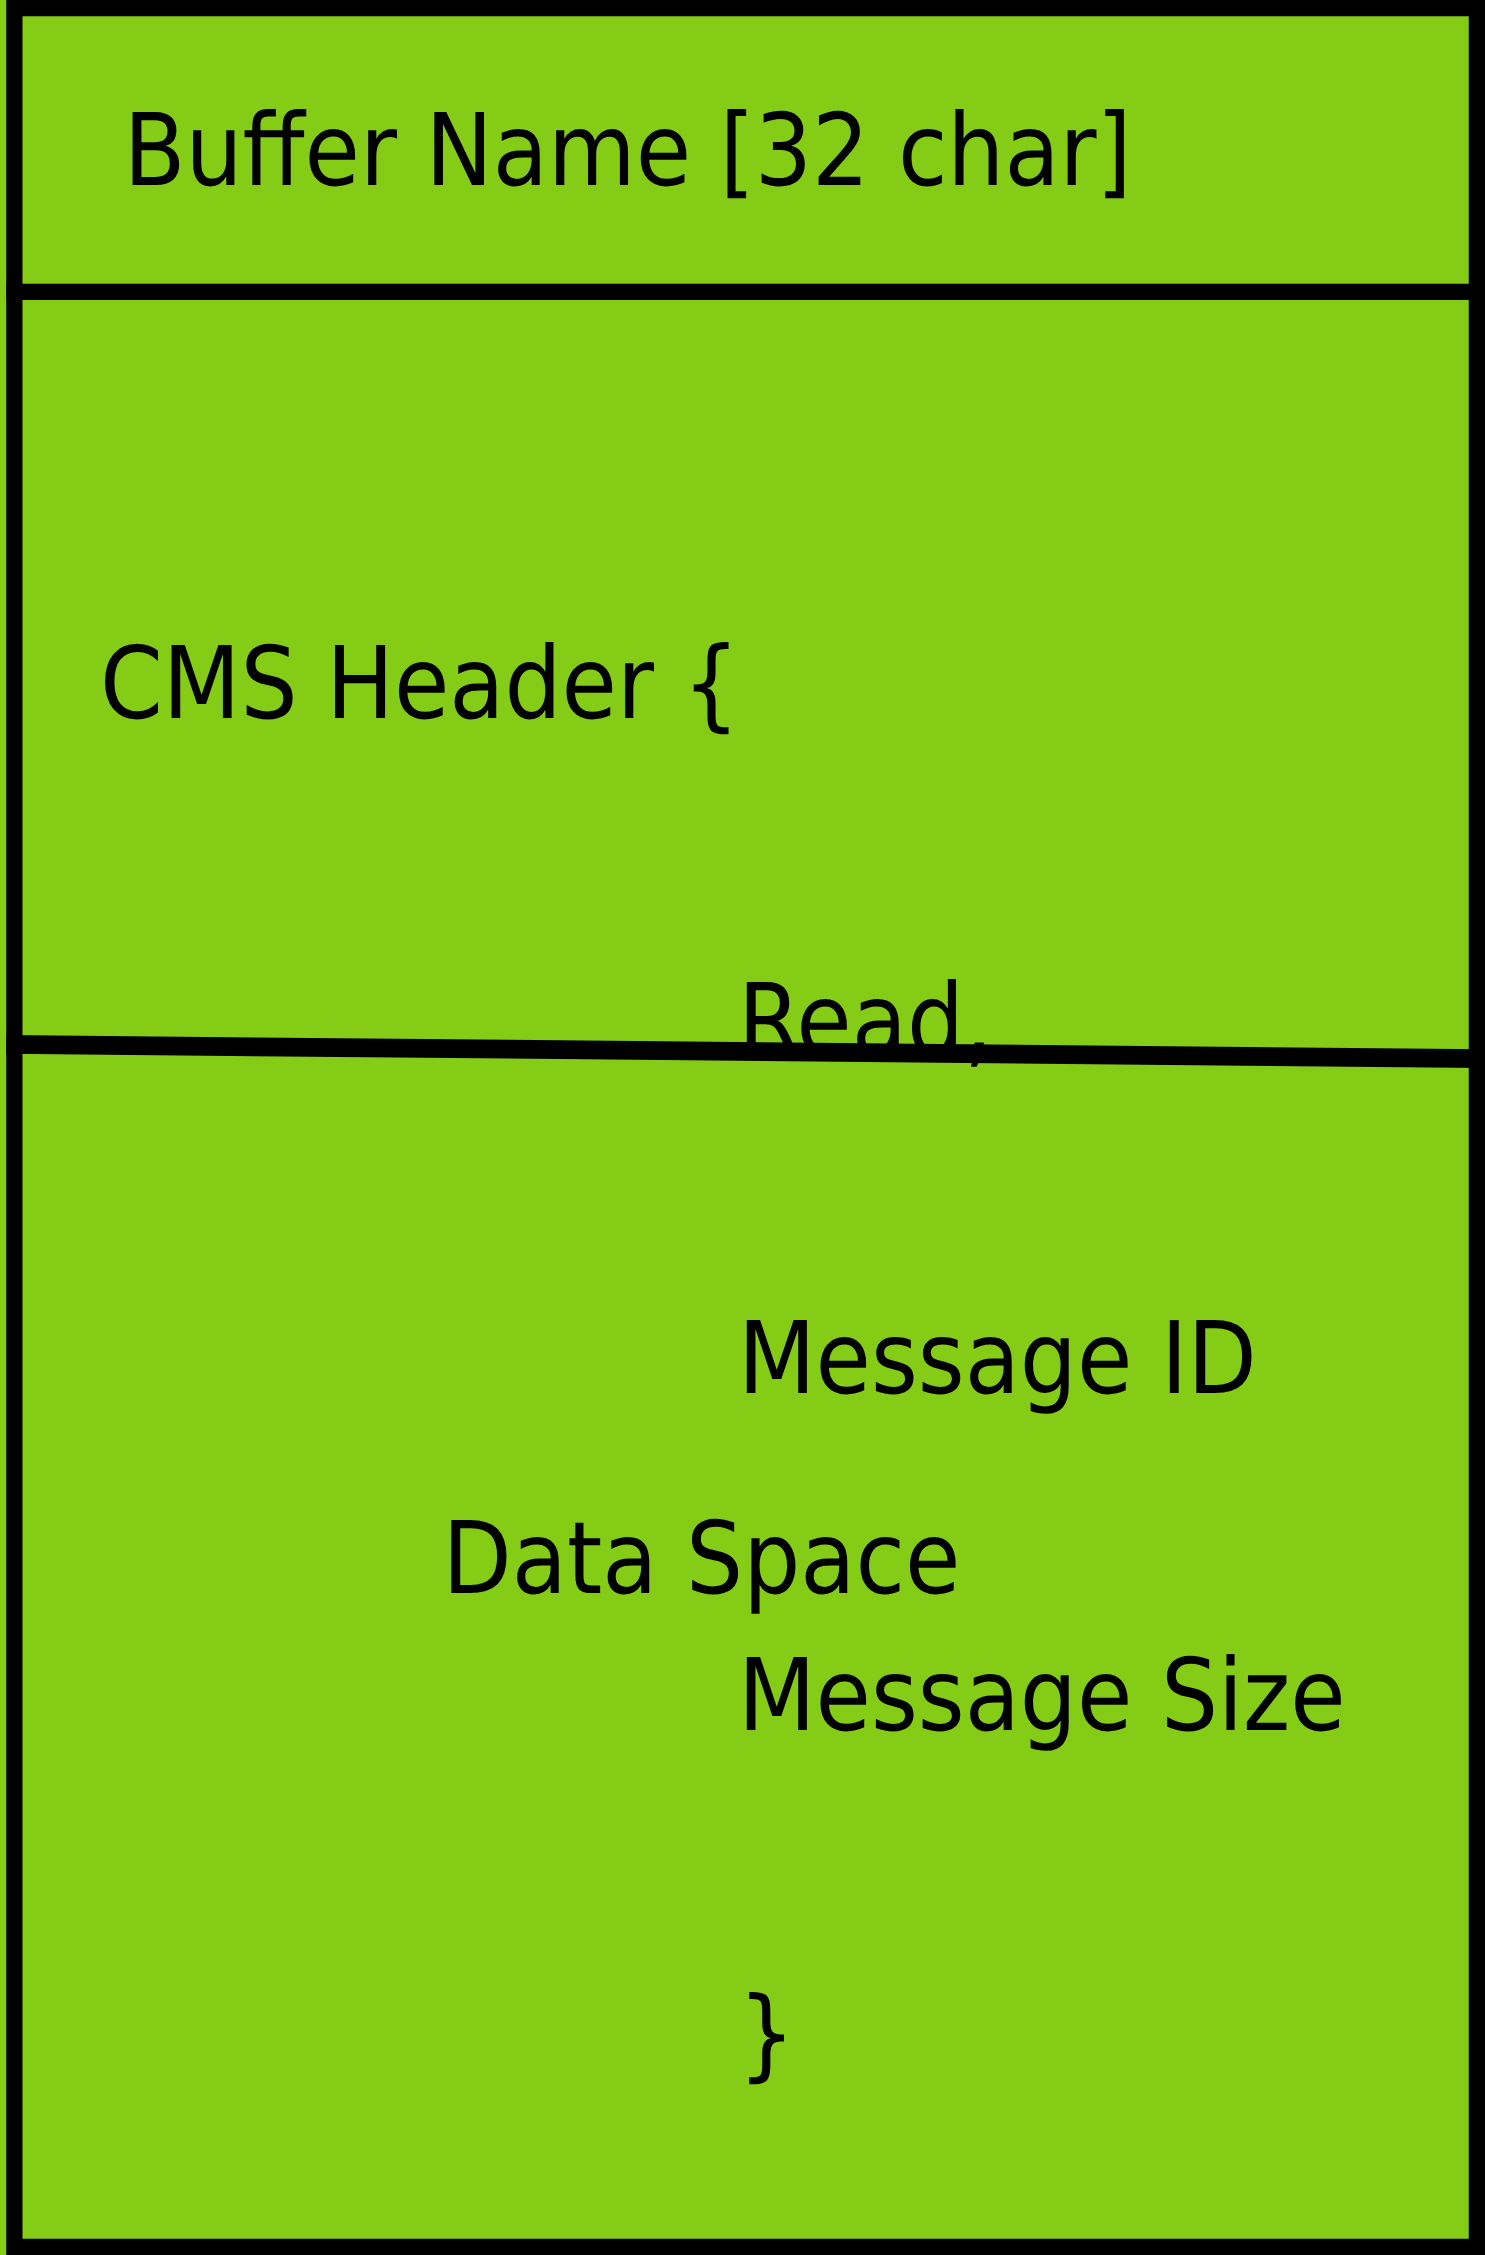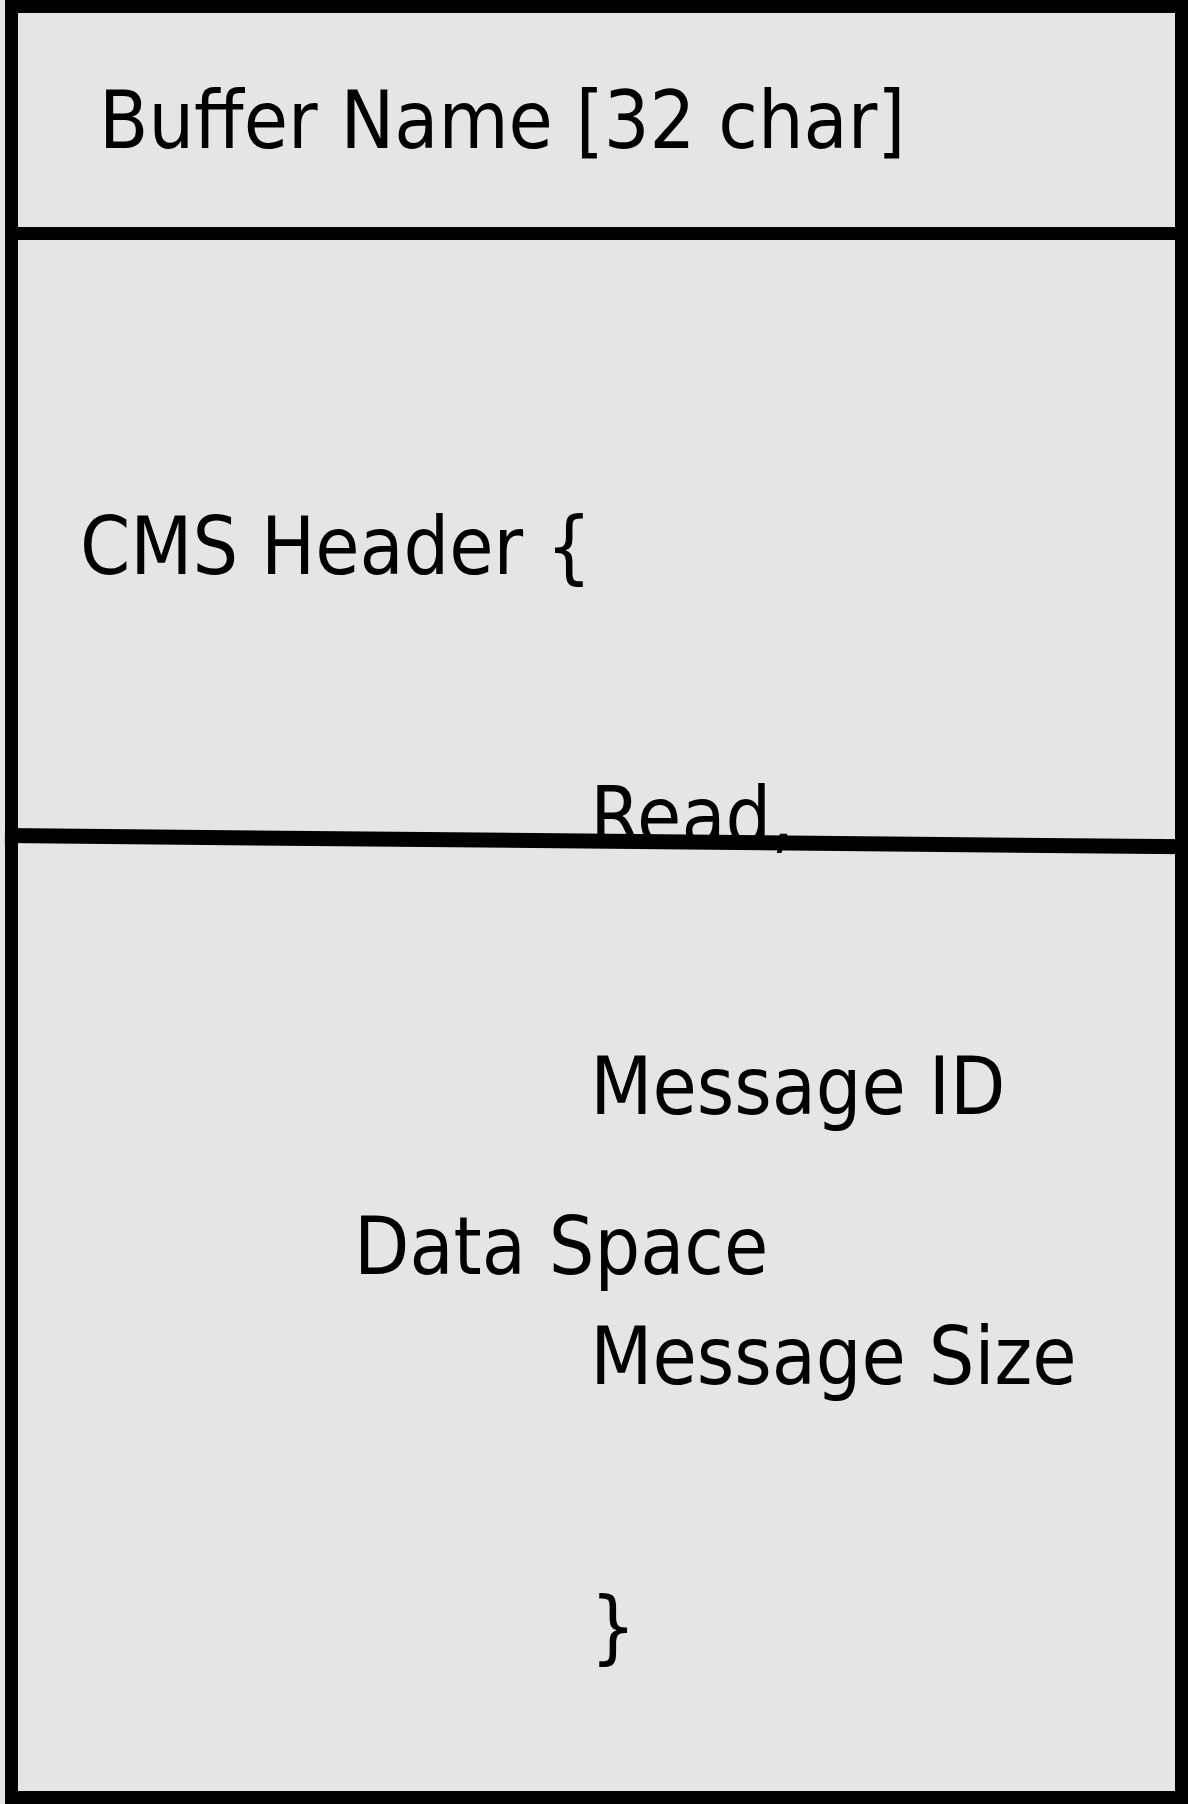--- a/index.html
+++ b/index.html
@@ -4,21 +4,21 @@
 <style>
   html, body {
     margin: 0;
     padding: 0;
     background: #ffffff;
   }
   .canvas {
     position: relative;
     width: 1188px;
     height: 1804px;
-    background: #e5e5e5;
+    background: #84cc16;
     overflow: hidden;
     font-family: "DejaVu Sans", "Liberation Sans", sans-serif;
     color: #000000;
   }
   
   .frame {
     position: absolute;
     left: 5px;
     top: 0;
     width: 1183px;

